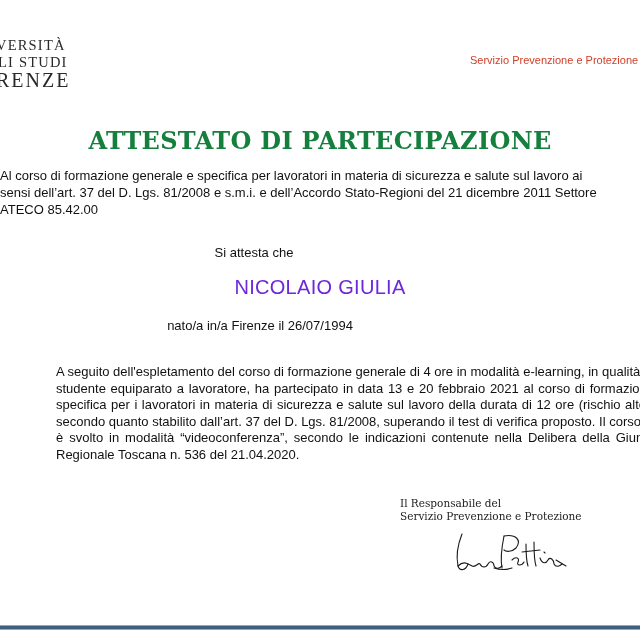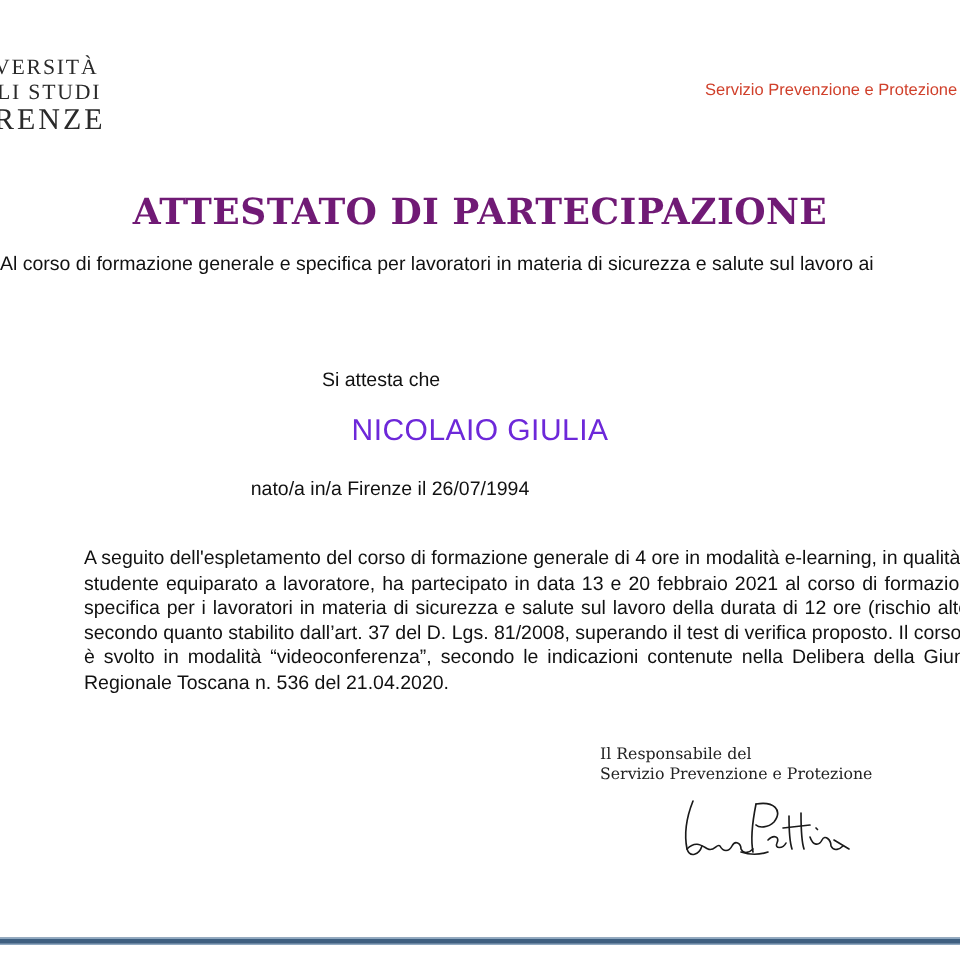--- a/index.html
+++ b/index.html
@@ -53,21 +53,21 @@
     }
     .title {
       position: absolute;
       left: 0;
       width: 640px;
       top: 126px;
       text-align: center;
       font-family: "DejaVu Serif", serif;
       font-weight: bold;
       font-size: 24px;
-      color: #701a75;
+      color: #15803d;
       letter-spacing: 0.3px;
     }
     .subtitle {
       position: absolute;
       left: 0;
       width: 640px;
       top: 167px;
       font-size: 13px;
       line-height: 17px;
       color: #111;
@@ -148,20 +148,22 @@
   <span class="l2">LI STUDI</span>
   <span class="l3">RENZE</span>
 </div>
 
 <div class="header-right">Servizio Prevenzione e Protezione d</div>
 
 <div class="title">ATTESTATO DI PARTECIPAZIONE</div>
 
 <div class="subtitle">
   <div>Al corso di formazione generale e specifica per lavoratori in materia di sicurezza e salute sul lavoro ai</div>
+  <div>sensi dell’art. 37 del D. Lgs. 81/2008 e s.m.i. e dell’Accordo Stato-Regioni del 21 dicembre 2011 Settore</div>
+  <div>ATECO 85.42.00</div>
 </div>
 
 <div class="attest">Si attesta che</div>
 
 <div class="name">NICOLAIO GIULIA</div>
 
 <div class="birth">nato/a in/a Firenze il 26/07/1994</div>
 
 <div class="body-text">A seguito dell'espletamento del corso di formazione generale di 4 ore in modalità e-learning, in qualità di studente equiparato a lavoratore, ha partecipato in data 13 e 20 febbraio 2021 al corso di formazione specifica per i lavoratori in materia di sicurezza e salute sul lavoro della durata di 12 ore (rischio alto), secondo quanto stabilito dall’art. 37 del D. Lgs. 81/2008, superando il test di verifica proposto. Il corso si è svolto in modalità “videoconferenza”, secondo le indicazioni contenute nella Delibera della Giunta Regionale Toscana n. 536 del 21.04.2020.</div>
 

